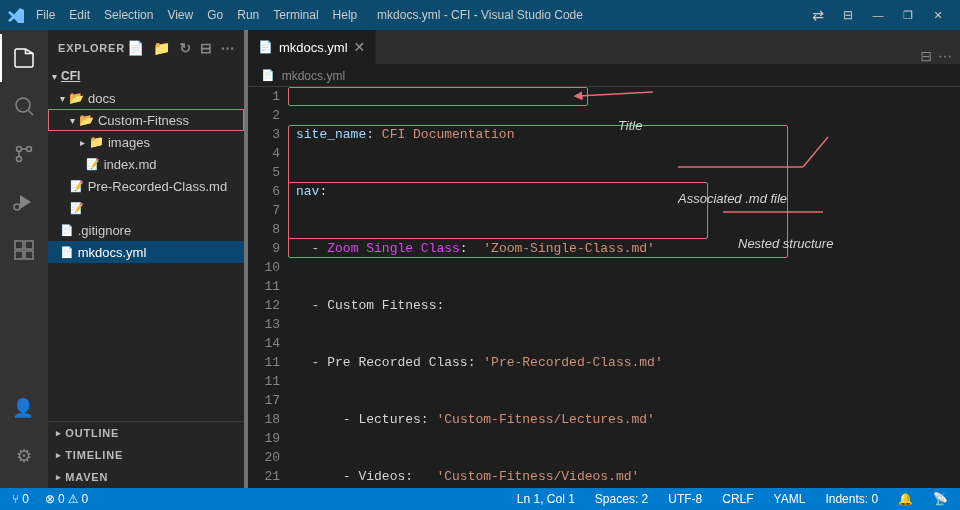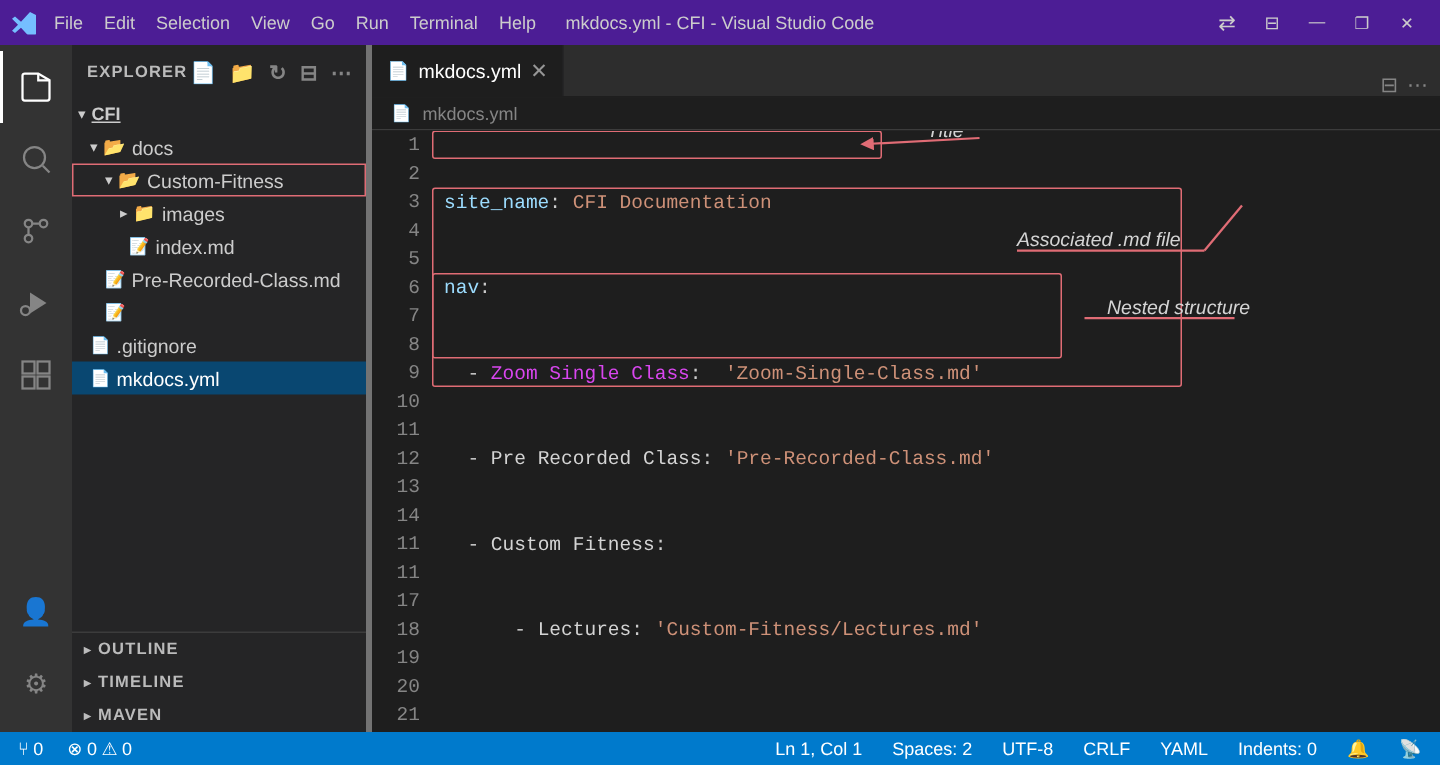--- a/index.html
+++ b/index.html
@@ -11,21 +11,21 @@
       font-size: 12px;
       background: #1e1e1e;
       color: #cccccc;
       display: flex;
       flex-direction: column;
     }
 
     
     #title-bar {
       height: 30px;
-      background: #4c1d95;
+      background: #0c4a6e;
       display: flex;
       align-items: center;
       justify-content: space-between;
       padding: 0 8px;
       flex-shrink: 0;
     }
     #title-bar-left {
       display: flex;
       align-items: center;
       gap: 6px;
@@ -306,20 +306,21 @@
       pointer-events: none;
     }
     .annotation-label {
       position: absolute;
       color: #d4d4d4;
       font-family: 'Segoe UI', sans-serif;
       font-size: 13px;
       font-style: italic;
       pointer-events: none;
       white-space: nowrap;
+      margin-top: 39px;
     }
 
     
     #status-bar {
       height: 22px;
       background: #007acc;
       display: flex;
       align-items: center;
       padding: 0 8px;
       font-size: 12px;
@@ -548,23 +549,24 @@
           <div>19</div>
           <div>20</div>
         <div>21</div>
           <div>22</div>
 
       </div>
       <div id="code-content">
         <span class="line"><span class="sy-key">site_name</span><span class="sy-colon">:</span> <span style="color:#ce9178;margin-top:28px;">CFI Documentation</span></span>
         <span class="line"><span class="sy-key">nav</span><span class="sy-colon">:</span></span>
         <span class="line">  <span class="sy-dash">-</span> <span style="color:#d946ef;">Zoom Single Class</span><span class="sy-colon">:</span>  <span class="sy-str">'Zoom-Single-Class.md'</span></span>
+        <span class="line">  <span class="sy-dash">-</span> <span style="color:#d4d4d4;">Custom Fitness</span><span class="sy-colon">:</span></span>
         <span class="line">  <span class="sy-dash">-</span> <span style="color:#d4d4d4;">Pre Recorded Class</span><span class="sy-colon">:</span> <span class="sy-str">'Pre-Recorded-Class.md'</span></span>
-        <span class="line">  <span class="sy-dash">-</span> <span style="color:#d4d4d4;">Custom Fitness</span><span class="sy-colon">:</span></span>
         <span class="line">      <span class="sy-dash">-</span> <span style="color:#d4d4d4;">Lectures</span><span class="sy-colon">:</span> <span class="sy-str">'Custom-Fitness/Lectures.md'</span></span>
+        <span class="line">      <span class="sy-dash">-</span> <span style="color:#d4d4d4;">Videos</span><span class="sy-colon">:</span>   <span class="sy-str">'Custom-Fitness/Videos.md'</span></span>
         
         
         
         
         
         
         
         
         
         

